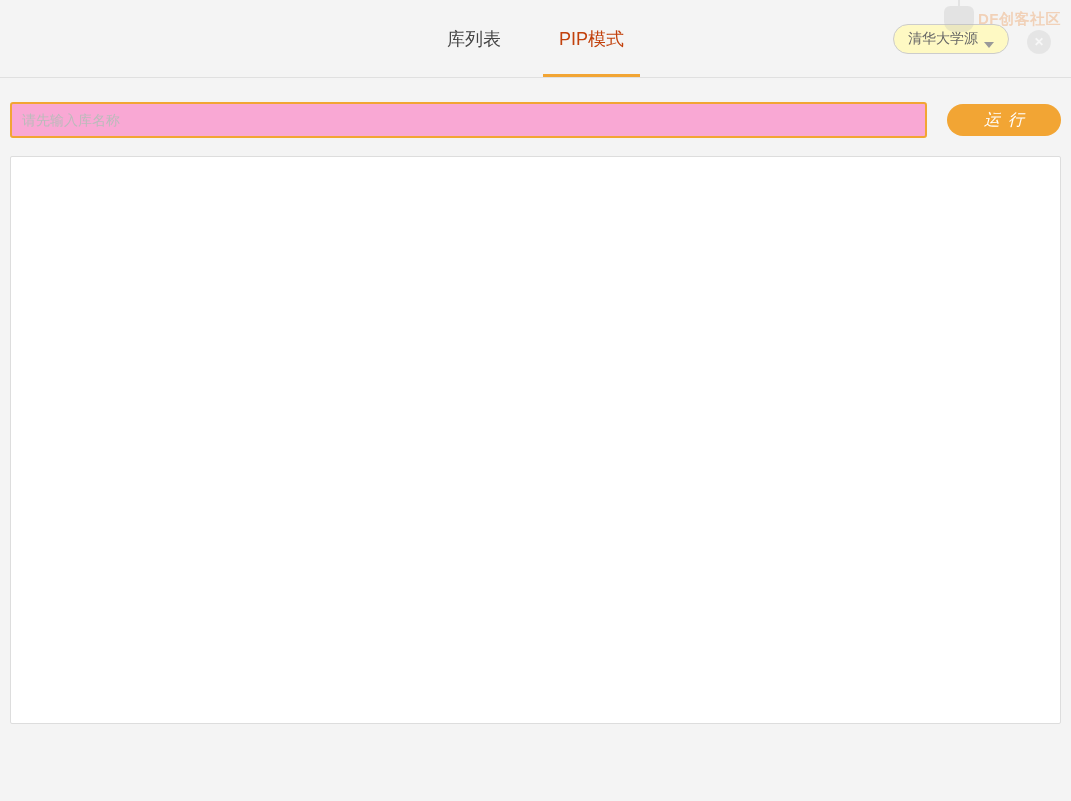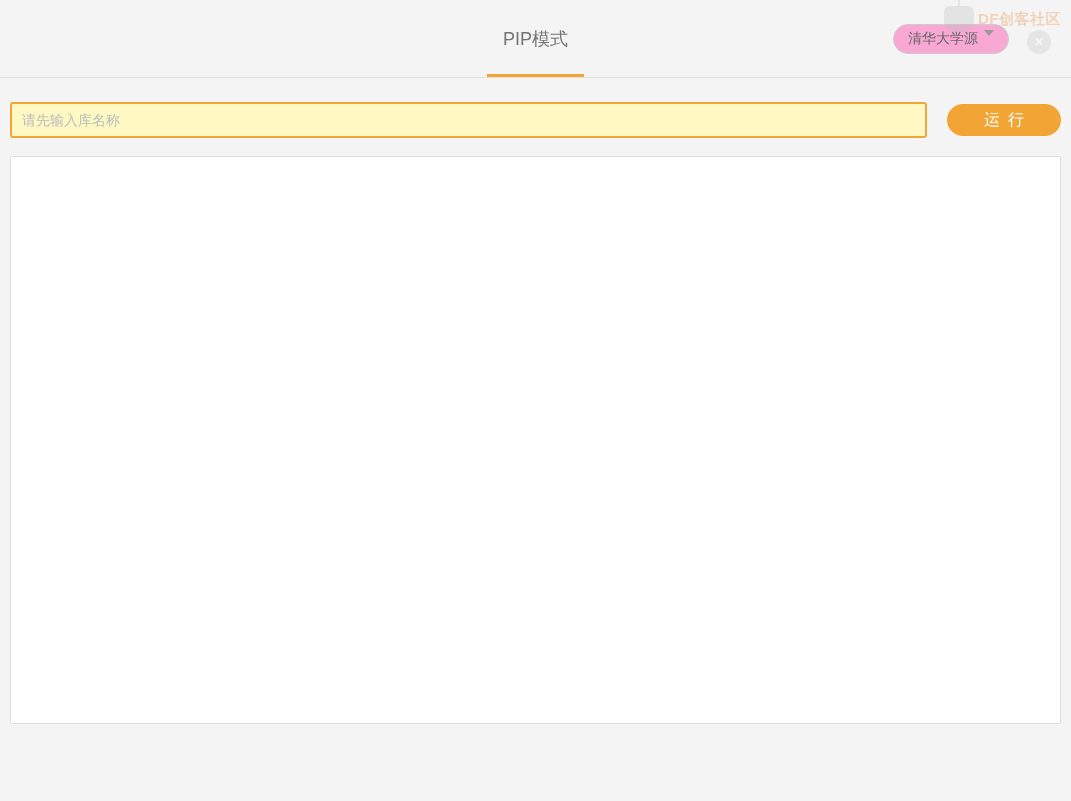--- a/index.html
+++ b/index.html
@@ -87,21 +87,21 @@
       font-size: 18px;
       color: #444;
       cursor: pointer;
       height: 100%;
       display: flex;
       align-items: center;
       position: relative;
       padding: 0 4px;
     }
     .tab.active {
-      color: #737373;
+      color: #c2410c;
       align-items: center;
     }
     .tab.active::after {
       content: '';
       position: absolute;
       bottom: 0;
       left: -12px;
       right: -12px;
       height: 3px;
       background: #f2a534;
@@ -109,24 +109,24 @@
     .source-dropdown {
       position: absolute;
       right: 62px;
       top: 50%;
       transform: translateY(-50%);
       border: 1px solid #ccc;
       border-radius: 16px;
       padding: 5px 14px;
       font-size: 14px;
       color: #666;
-      background: #f9a8d4;
+      background: #fef9c3;
       cursor: pointer;
       display: flex;
-      align-items: flex-start;
+      align-items: flex-end;
       gap: 6px;
     }
     .dropdown-arrow {
       width: 0;
       height: 0;
       border-left: 5px solid transparent;
       border-right: 5px solid transparent;
       border-top: 6px solid #999;
     }
     .content {
@@ -146,37 +146,38 @@
     }
     .lib-input {
       flex: 1;
       height: 36px;
       border: 2px solid #f2a534;
       border-radius: 3px;
       padding: 0 10px;
       font-size: 14px;
       color: #333;
       outline: none;
-      background: #fef9c3;
+      background: #f9a8d4;
     }
     .lib-input::placeholder {
       color: #bbb;
     }
     .run-button {
       width: 114px;
       height: 32px;
       background: #f2a534;
       border: none;
       border-radius: 16px;
       color: #fff;
       font-size: 16px;
       letter-spacing: 8px;
       text-indent: 8px;
       cursor: pointer;
       font-family: inherit;
+      font-style: italic;
     }
     .output-area {
       width: 100%;
       height: 568px;
       background: #fff;
       border: 1px solid #ddd;
       border-radius: 2px;
     }
   </style>
 </head>
@@ -184,20 +185,23 @@
 
 <div class="watermark">
   <div class="watermark-robot"></div>
   <span class="watermark-text">DF创客社区</span>
 </div>
 
 <div class="close-badge"></div>
 
 <div class="header">
   <div class="tabs">
+    <div class="tab">
+      <span>库列表</span>
+    </div>
     <div class="tab active">
       <span>PIP模式</span>
     </div>
   </div>
   <div class="source-dropdown">
     <span>清华大学源</span>
     <span class="dropdown-arrow"></span>
   </div>
 </div>
 

